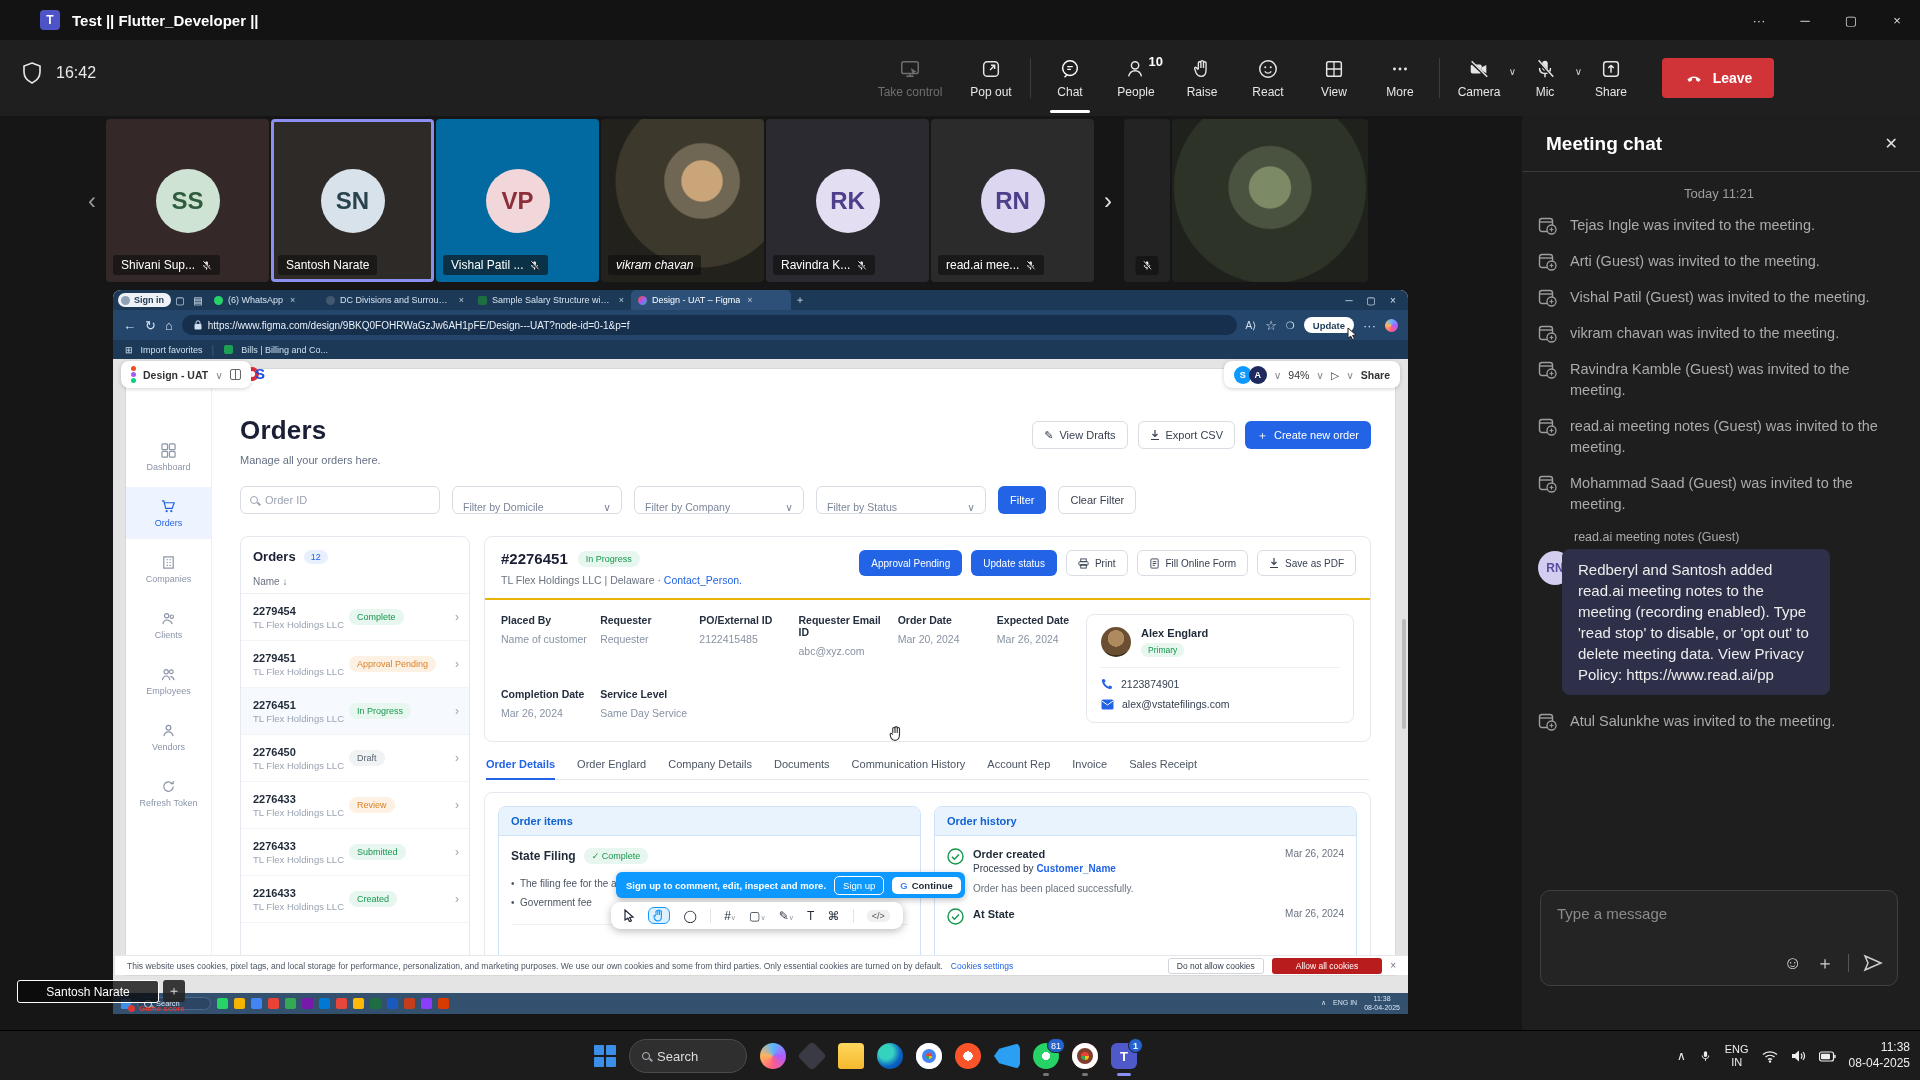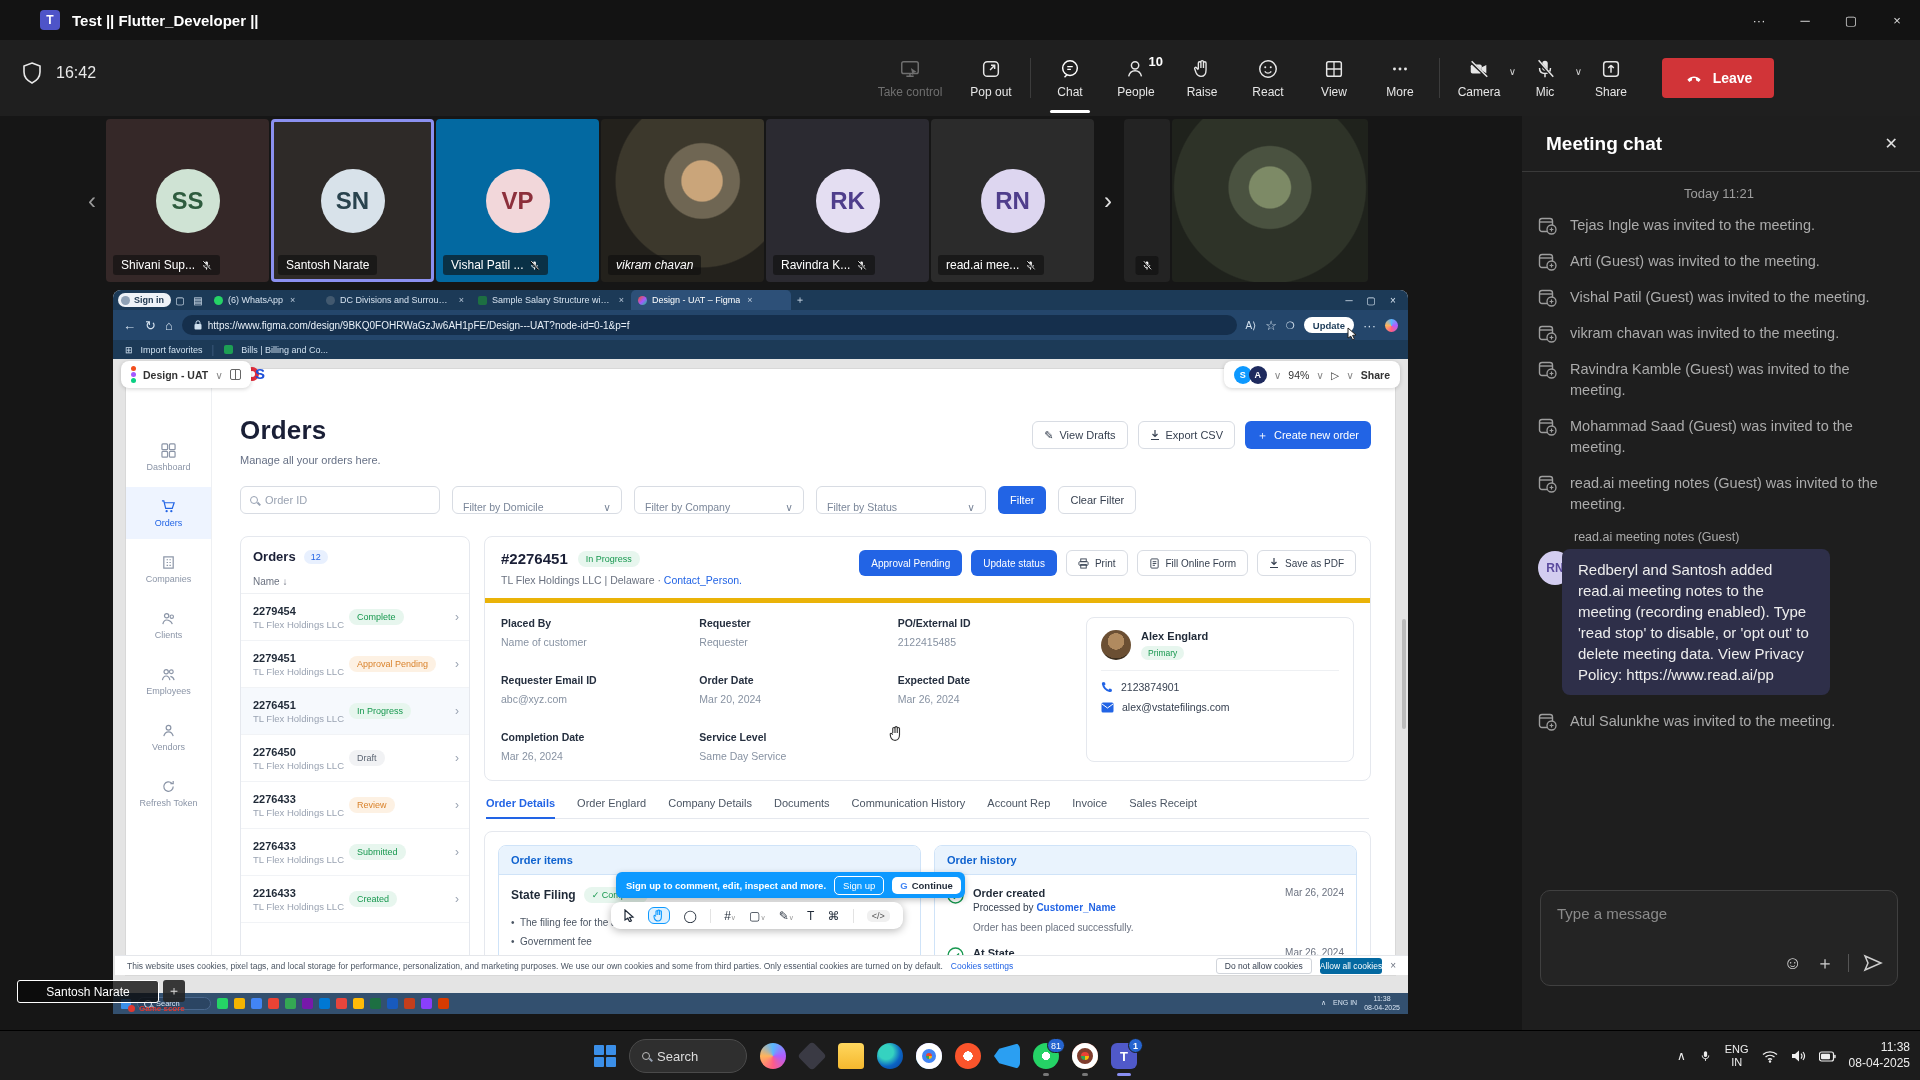--- a/index.html
+++ b/index.html
@@ -134,29 +134,29 @@
   .lrow.sel { background:#f6f9fd; }
   .lrow .ids { width:96px; }
   .lrow .ids b { display:block; font-size:11px; color:#1f2937; font-weight:bold; }
   .lrow .ids span { display:block; font-size:9.5px; color:#9aa3b2; margin-top:2px; }
   .stbadge { font-size:9px; border-radius:9px; padding:3px 8px; white-space:nowrap; }
   .stG { background:#e7f6ee; color:#17984f; } .stO { background:#fdf1e3; color:#d9822b; }
   .stN { background:#f1f2f4; color:#5b6472; }
   .lrow .chev { margin-left:auto; color:#9aa3b2; font-size:12px; }
   #detailcol { flex:1; min-width:0; }
   #detailcard { border:1px solid #e5e8ee; border-radius:8px; background:#fff; }
-  #dethead { padding:13px 16px 12px; border-bottom:5px solid #eab308; position:relative; }
+  #dethead { padding:13px 16px 12px; border-bottom:2px solid #eab308; position:relative; }
   #dethead .r1 { display:flex; align-items:center; gap:10px; }
   #dethead .ono { font-size:15px; font-weight:bold; color:#1a1f36; }
   #dethead .r2 { margin-top:7px; font-size:10.5px; color:#6b7280; }
   #dethead .r2 a { color:#2264e5; text-decoration:none; }
   #detbtns { position:absolute; right:14px; top:13px; display:flex; gap:9px; }
   .bbtn.small, .obtn.small { height:26px; font-size:10px; }
   #fieldszone { display:flex; padding:14px 16px 18px; }
-  #fieldgrid { flex:1; display:grid; grid-template-columns:repeat(3,1fr); row-gap:26px; column-gap:10px; }
+  #fieldgrid { flex:1; display:grid; grid-template-columns:repeat(6,1fr); row-gap:26px; column-gap:10px; }
   .fld .fl { font-size:10.5px; font-weight:bold; color:#252f3f; }
   .fld .fv { font-size:10.5px; color:#8792a2; margin-top:7px; }
   #contactcard { width:268px; border:1px solid #e5e8ee; border-radius:8px; padding:12px 14px; flex:none; }
   #contactcard .crow1 { display:flex; gap:10px; align-items:center; }
   .cav { width:30px; height:30px; border-radius:50%;
     background:radial-gradient(circle at 50% 38%, #b08a5f 0 34%, #6b4f33 35% 70%, #3c2e1e 71%); }
   #contactcard .cname { font-size:11px; font-weight:bold; color:#1f2937; }
   .pbadge { display:inline-block; margin-top:4px; background:#e7f6ee; color:#17984f; font-size:8.5px;
     border-radius:8px; padding:2px 7px; }
   #contactcard hr { border:none; border-top:1px solid #eef0f3; margin:10px 0; }
@@ -197,21 +197,21 @@
     font-size:12px; color:#1f2937; z-index:9; }
   #figtools .tool.on { background:#0d99ff22; border:1px solid #0d99ff; border-radius:6px; padding:1px 4px; color:#0d99ff; }
   #figtools .tdiv { width:1px; height:14px; background:#e3e3e3; }
   #figtools .code { background:#f0f0f0; border-radius:5px; padding:1px 5px; font-size:9px; color:#555; }
   #cookiebar { position:absolute; left:2px; right:0; top:596px; height:20px; background:#fff;
     border-top:1px solid #e5e7eb; display:flex; align-items:center; gap:8px; padding:0 12px; z-index:7; }
   #cookiebar .ctext { font-size:8.5px; color:#4b5563; white-space:nowrap; overflow:hidden; text-overflow:ellipsis; }
   #cookiebar .clink { font-size:8.5px; color:#2264e5; white-space:nowrap; }
   #cookiebar .cdeny { margin-left:auto; border:1px solid #d1d5db; border-radius:3px; font-size:8.5px; color:#374151;
     padding:2px 8px; white-space:nowrap; }
-  #cookiebar .callow { background:#0369a1; border-radius:3px; font-size:8.5px; color:#fff; padding:3px 0; white-space:nowrap; }
+  #cookiebar .callow { background:#b91c1c; border-radius:3px; font-size:8.5px; color:#fff; padding:3px 24px; white-space:nowrap; }
   #handcursor { position:absolute; left:776px; top:366px; z-index:6; }
 
   
   #sharetb { height:21px; background:#33506f; display:flex; align-items:center; gap:6px; padding:0 8px; }
   #sharetb .stsearch { width:74px; height:13px; background:#2b4563; border:1px solid #49678c; border-radius:7px;
     color:#d8e4f2; font-size:7.5px; display:flex; align-items:center; gap:4px; padding:0 6px; }
   .stico { width:11px; height:11px; border-radius:2px; flex:none; }
   #sharetb .stright { margin-left:auto; display:flex; align-items:center; gap:7px; color:#d8e4f2; font-size:7px;
     text-align:center; line-height:1.15; }
 
@@ -1035,30 +1035,30 @@
           </svg>
         <span>Ravindra Kamble (Guest) was invited to the meeting.</span>
       </div>
       <div class="sysmsg">
         <svg width="19" height="19" viewBox="0 0 19 19">
             <rect x="1.5" y="2.5" width="13" height="13" rx="2.5" fill="none" stroke="#9e9e9e" stroke-width="1.4"></rect>
             <path d="M1.5 6h13" stroke="#9e9e9e" stroke-width="1.4"></path>
             <circle cx="13.5" cy="13.5" r="4.5" fill="#1e1e1e" stroke="#9e9e9e" stroke-width="1.3"></circle>
             <path d="M13.5 11.6v3.8M11.6 13.5h3.8" stroke="#9e9e9e" stroke-width="1.2"></path>
           </svg>
-        <span>Mohammad Saad (Guest) was invited to the meeting.</span>
+        <span>read.ai meeting notes (Guest) was invited to the meeting.</span>
       </div>
       <div class="sysmsg">
         <svg width="19" height="19" viewBox="0 0 19 19">
             <rect x="1.5" y="2.5" width="13" height="13" rx="2.5" fill="none" stroke="#9e9e9e" stroke-width="1.4"></rect>
             <path d="M1.5 6h13" stroke="#9e9e9e" stroke-width="1.4"></path>
             <circle cx="13.5" cy="13.5" r="4.5" fill="#1e1e1e" stroke="#9e9e9e" stroke-width="1.3"></circle>
             <path d="M13.5 11.6v3.8M11.6 13.5h3.8" stroke="#9e9e9e" stroke-width="1.2"></path>
           </svg>
-        <span>read.ai meeting notes (Guest) was invited to the meeting.</span>
+        <span>Mohammad Saad (Guest) was invited to the meeting.</span>
       </div>
 
       <div class="senderlbl">read.ai meeting notes (Guest)</div>
       <div class="bubblerow">
         <div class="rnav">RN</div>
         <div class="bubble">Redberyl and Santosh added read.ai meeting notes to the meeting (recording enabled). Type 'read stop' to disable, or 'opt out' to delete meeting data. View Privacy Policy: https://www.read.ai/pp</div>
       </div>
 
       <div class="sysmsg" style="margin-top:16px">
         <svg width="19" height="19" viewBox="0 0 19 19">

